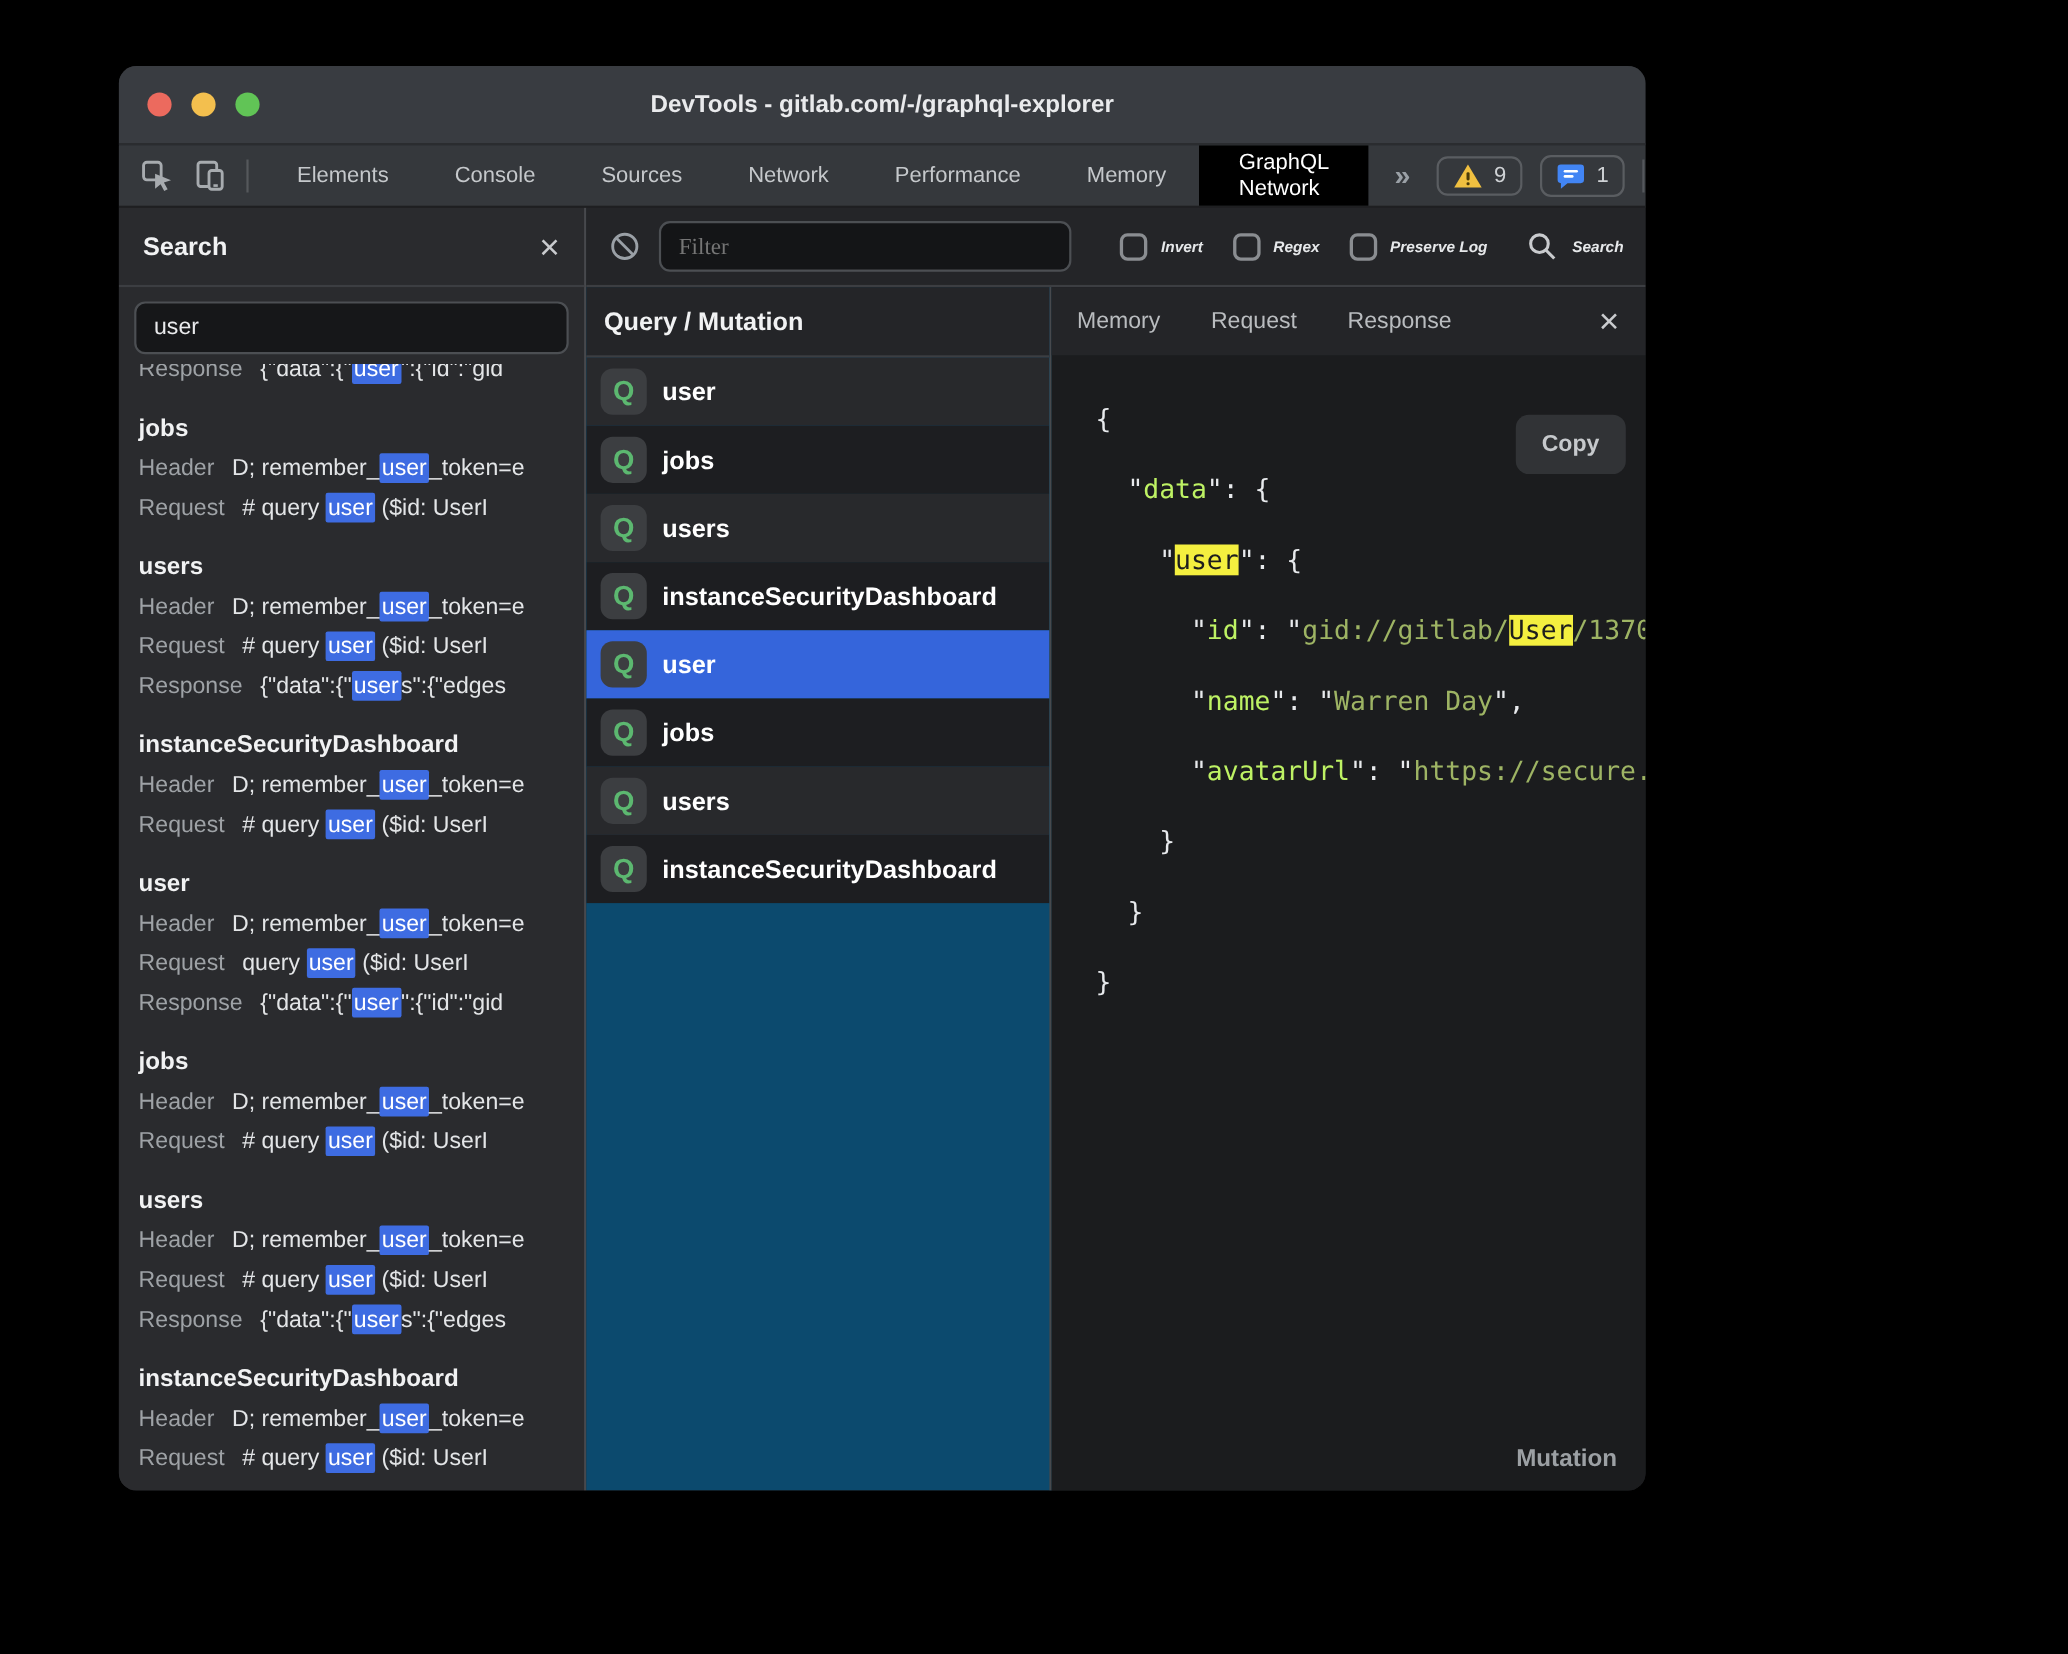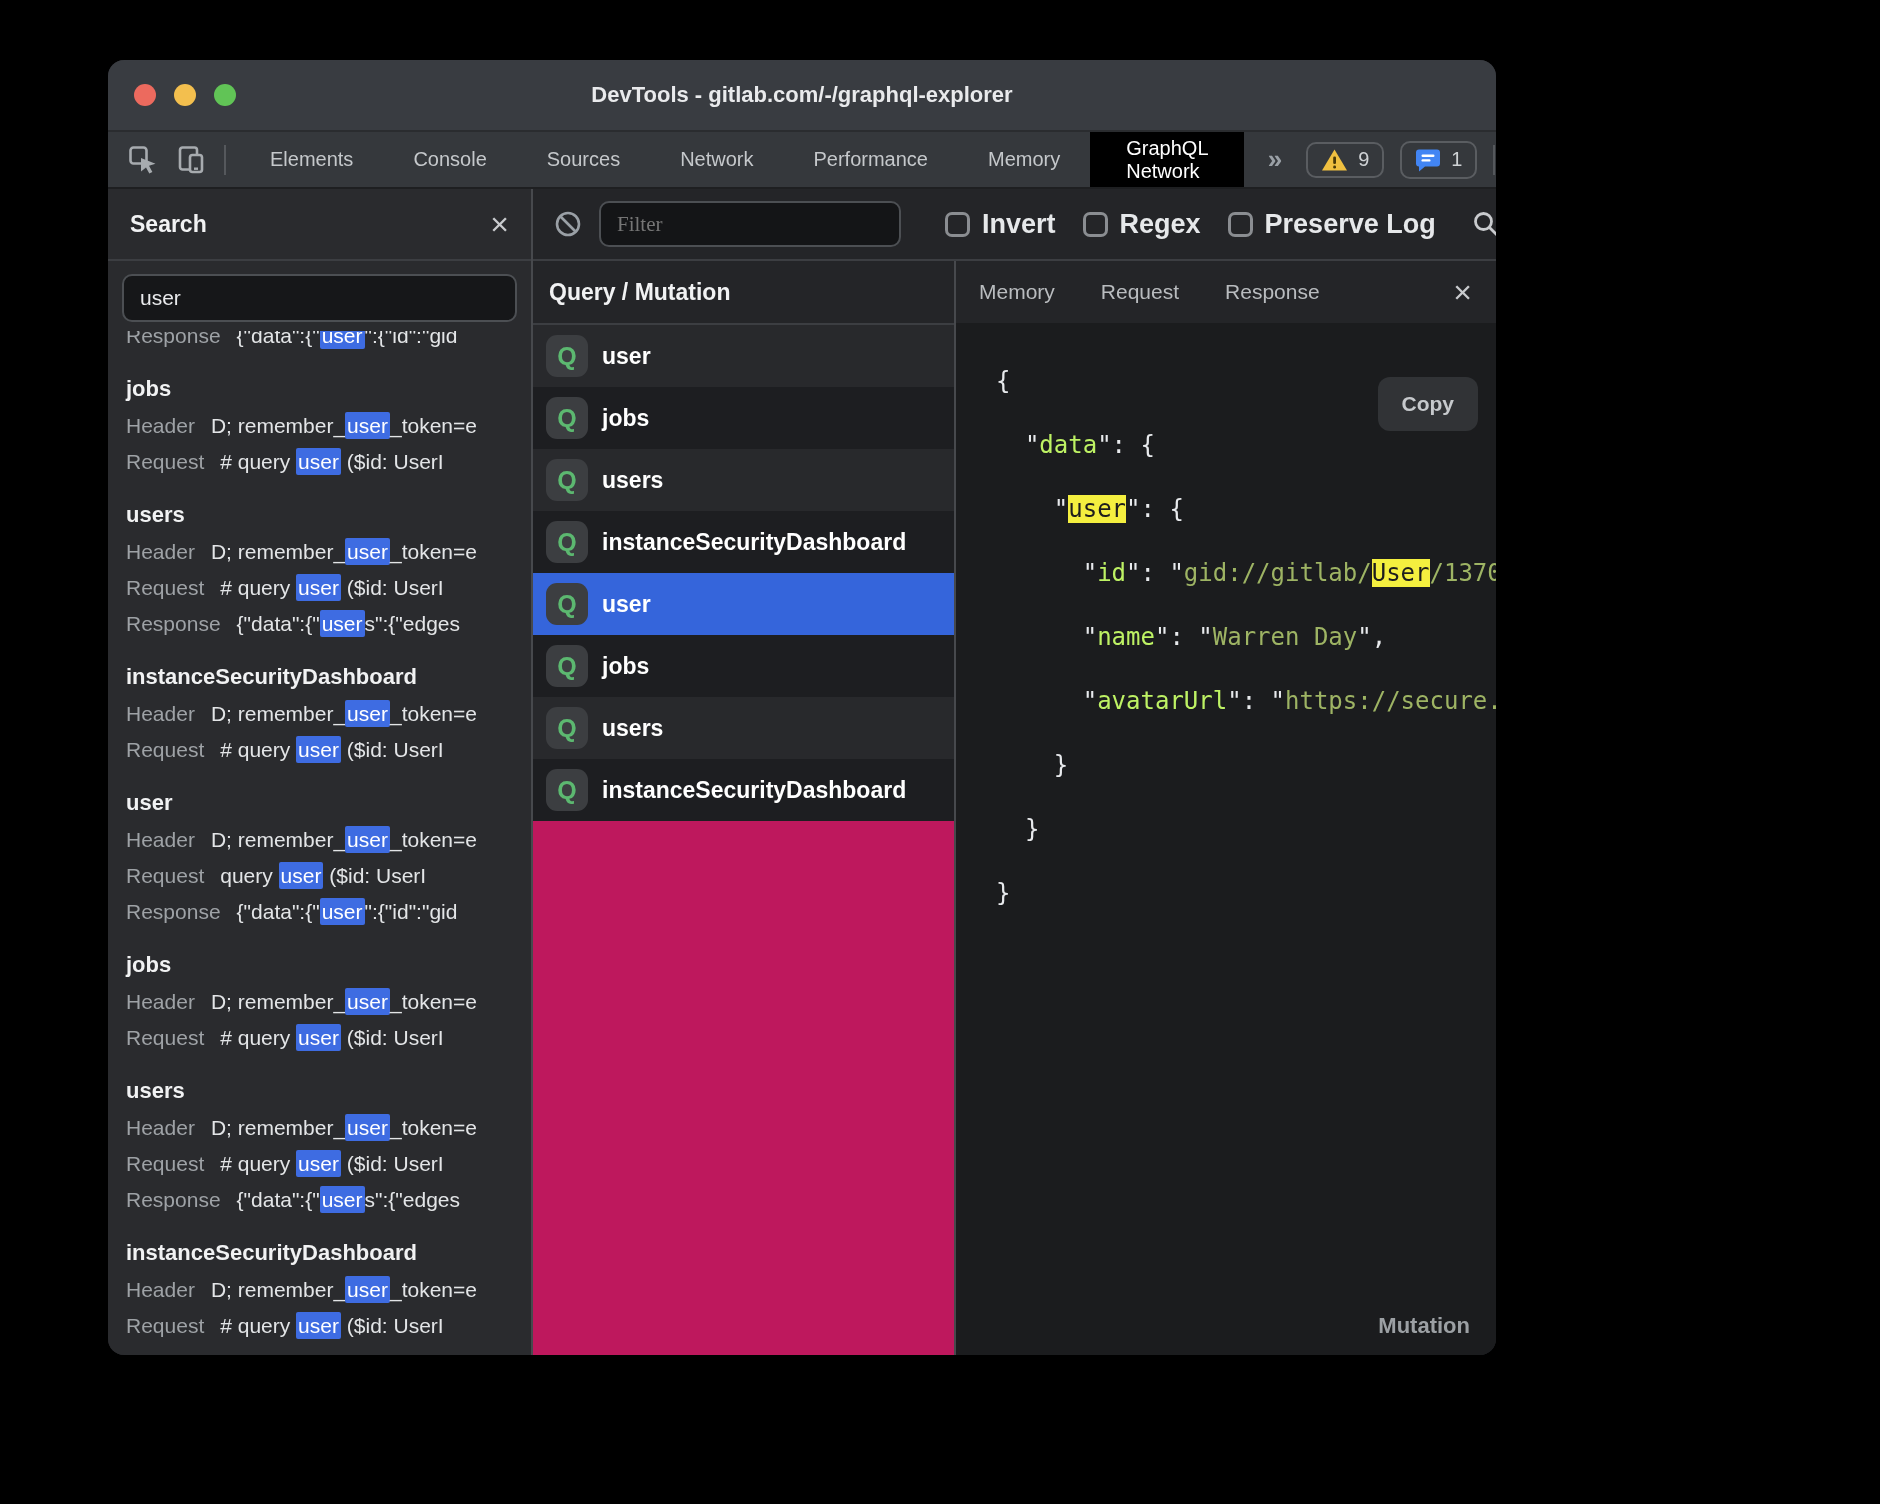--- a/index.html
+++ b/index.html
@@ -48,26 +48,26 @@
   .result-label { color:#9ea2a6; margin-right:16px; }
   .hl { background:#3e6ce2; color:#fff; border-radius:2px; padding:2px 2px; }
   
   .right-side { flex:1; display:flex; flex-direction:column; min-width:0; min-height:0; }
   .filter-bar { height:70px; flex:0 0 auto; background:#242528; border-bottom:2px solid #3c3e42;
     display:flex; align-items:center; padding:0 20px; }
   .block-icon { margin-right:16px; flex:0 0 auto; display:flex; }
   .filter-bar input { width:398px; height:46px; margin-right:44px; background:#141517;font-family:Liberation Serif, serif; }
   .cb-group { display:flex; align-items:center; gap:12px; margin-right:27px; }
   .cb-box { width:25px; height:25px; box-sizing:border-box; border:3px solid #8a8d91; border-radius:7px; flex:0 0 auto; }
-  .cb-label { color:#e6e8ea; font-size:27px; font-weight:600; white-space:nowrap; }
+  .cb-label { color:#e6e8ea; font-size:14px; font-weight:600; white-space:nowrap;font-style:italic; }
   .filter-search { display:flex; align-items:center; gap:12px; margin-left:8px; }
   .filter-search .cb-label { font-weight:bold; }
   .panels { flex:1; display:flex; min-height:0; }
   
-  .query-panel { width:421px; flex:0 0 auto; background:#be185d; border-right:2px solid #47494d;
+  .query-panel { width:421px; flex:0 0 auto; background:#0c4a6e; border-right:2px solid #47494d;
     display:flex; flex-direction:column; min-height:0; }
   .sub-header { height:62px; flex:0 0 auto; background:#242528; border-bottom:2px solid #3c3e42;
     display:flex; align-items:center; padding:0 16px; }
   .sub-header .panel-title { color:#f1f2f3; font-weight:bold; font-size:23px; }
   .query-list { flex:1; overflow:hidden; }
   .query-row { height:62px; display:flex; align-items:center; gap:14px; padding-left:13px; }
   .query-row.even { background:#28292c; }
   .query-row.odd { background:#1d1e21; }
   .query-row.selected { background:#3565db; }
   .q-badge { width:42px; height:42px; border-radius:11px; background:#3c3e41; color:#5cb870;

